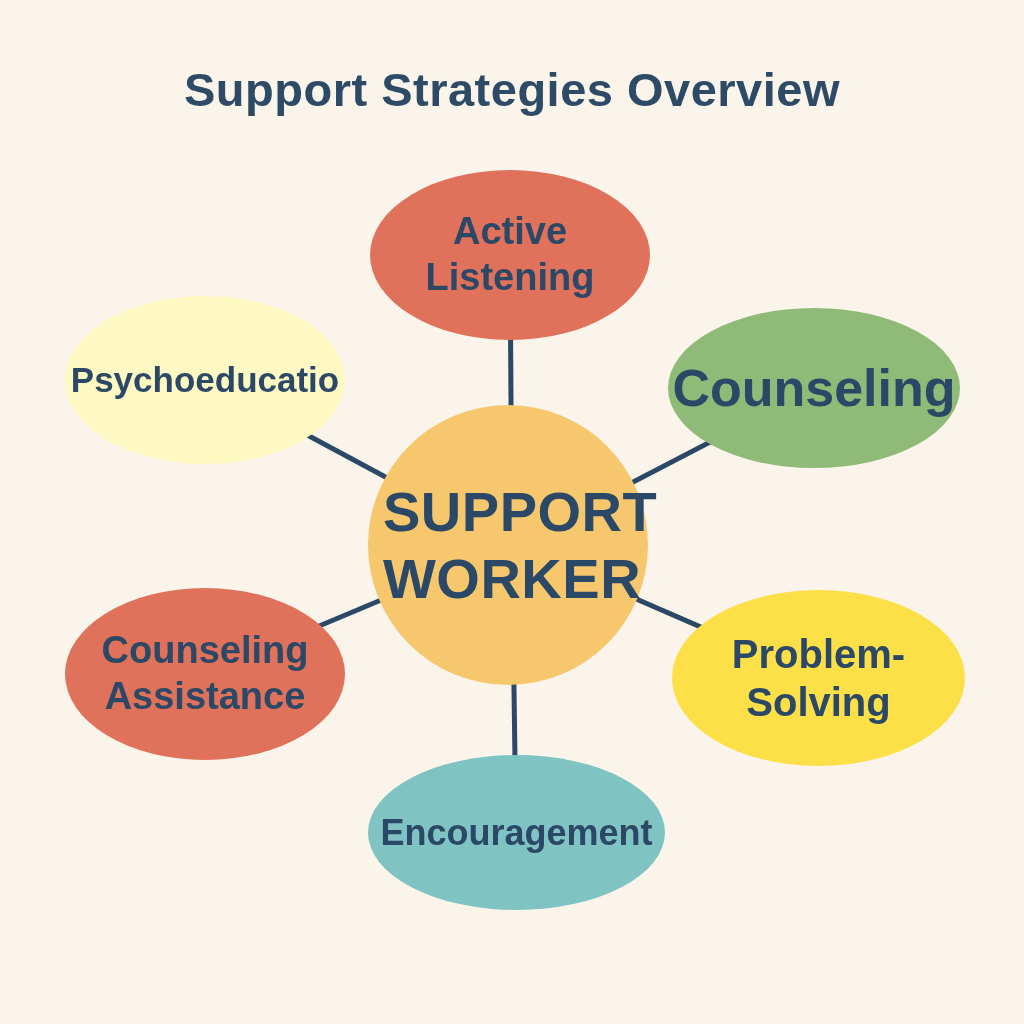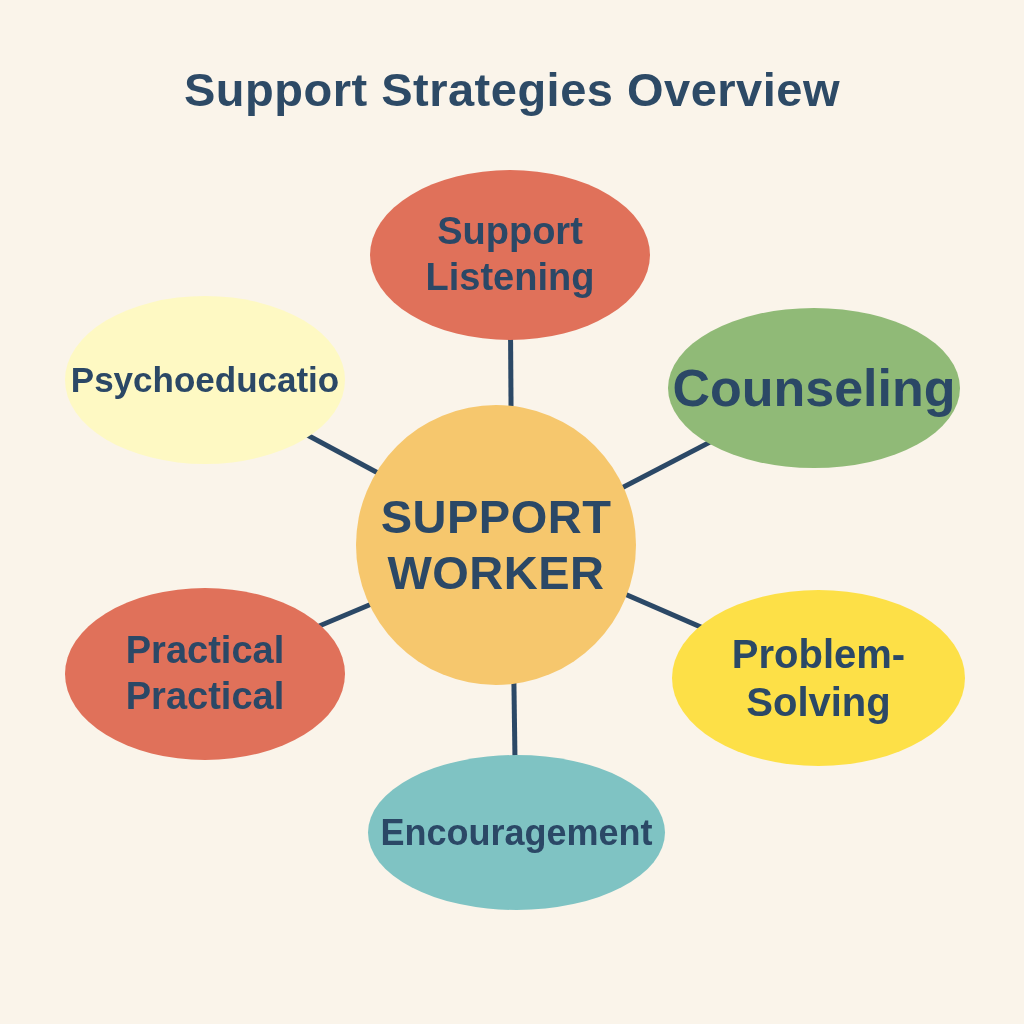--- a/index.html
+++ b/index.html
@@ -38,23 +38,23 @@
     align-items:center;
     justify-content:center;
     text-align:center;
     font-weight:700;
     color:#2b4866;
     line-height:1.2;
   }
   .node span { display:block; }
 
   .node-center {
-    left:356px; top:405px;
+    left:368px; top:405px;
     width:280px; height:280px;
-    font-size:47px;
+    font-size:56px;
     letter-spacing:0.5px;
   }
   .node-center span { max-width:250px; }
 
   .node-active-listening {
     left:370px; top:170px;
     width:280px; height:170px;
     font-size:38px;
   }
   .node-active-listening span { max-width:205px; }
@@ -101,37 +101,37 @@
   <svg class="connectors" viewBox="0 0 1024 1024" aria-hidden="true">
     <line x1="512" y1="545" x2="510" y2="255" stroke-width="5" stroke="#2b4866"></line>
     <line x1="512" y1="545" x2="814" y2="388" stroke-width="5" stroke="#2b4866"></line>
     <line x1="512" y1="545" x2="818" y2="678" stroke-width="5" stroke="#2b4866"></line>
     <line x1="512" y1="545" x2="516" y2="832" stroke-width="5" stroke="#2b4866"></line>
     <line x1="512" y1="545" x2="205" y2="674" stroke-width="5" stroke="#2b4866"></line>
     <line x1="512" y1="545" x2="205" y2="380" stroke-width="5" stroke="#2b4866"></line>
   </svg>
 
   <div class="node node-active-listening" style="background-color: rgb(224, 113, 90);">
-    <span>Support Listening</span>
+    <span>Active Listening</span>
   </div>
 
   <div class="node node-counseling" style="background-color: rgb(144, 186, 119);">
     <span>Counseling</span>
   </div>
 
   <div class="node node-problem-solving" style="background-color: #fde047;">
     <span>Problem-Solving</span>
   </div>
 
   <div class="node node-encouragement" style="background-color: rgb(127, 195, 195);">
     <span>Encouragement</span>
   </div>
 
   <div class="node node-practical-assistance" style="background-color: rgb(224, 113, 90);">
-    <span>Practical Practical</span>
+    <span>Counseling Assistance</span>
   </div>
 
   <div class="node node-psychoeducation" style="background-color: #fef9c3;">
     <span>Psychoeducatio</span>
   </div>
 
   <div class="node node-center" style="background-color: rgb(246, 199, 109);">
     <span>SUPPORT WORKER</span>
   </div>
 

